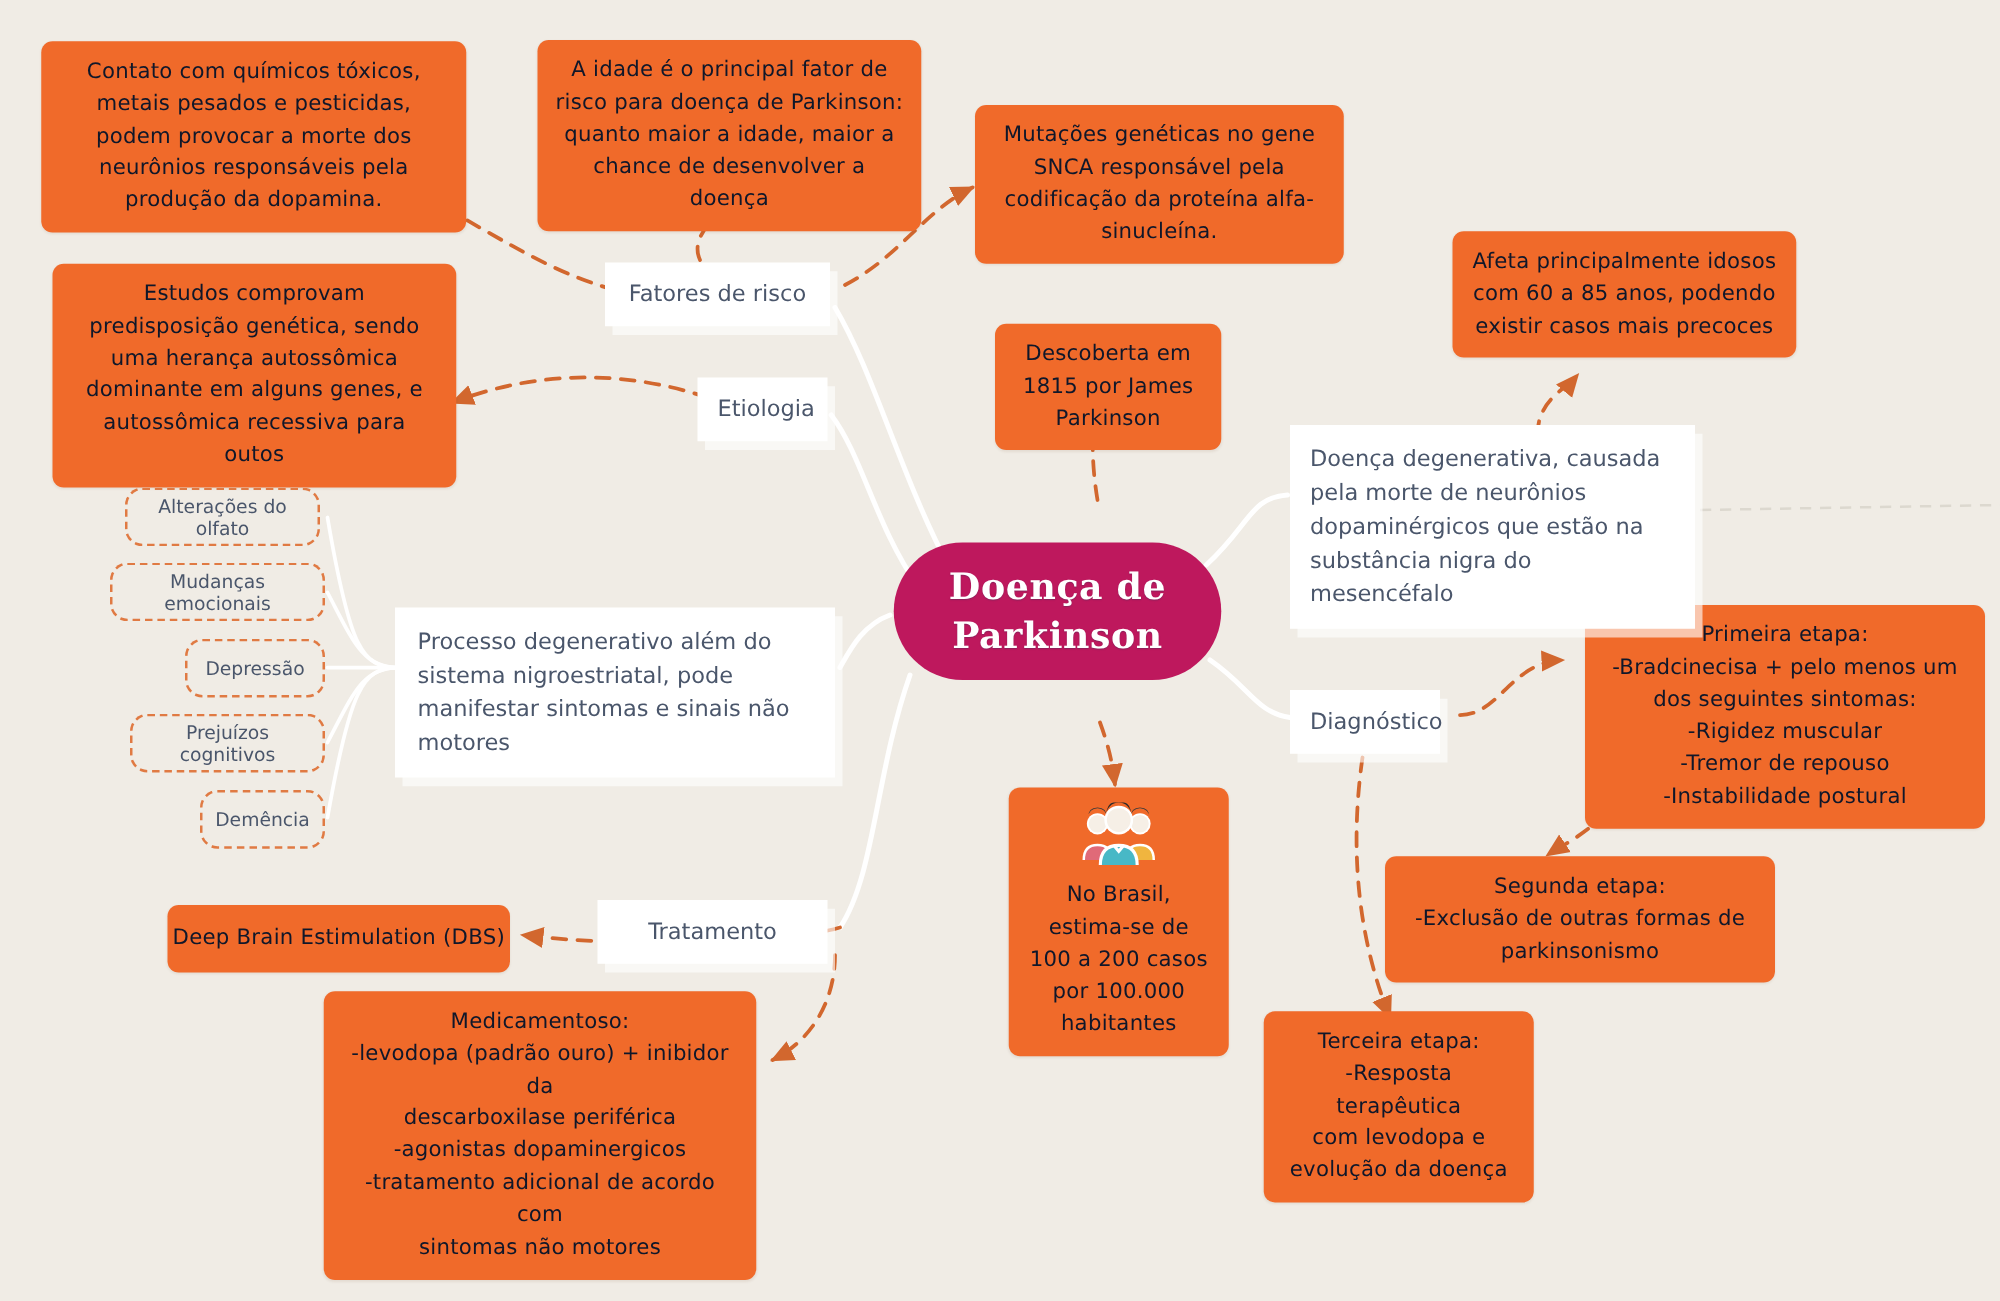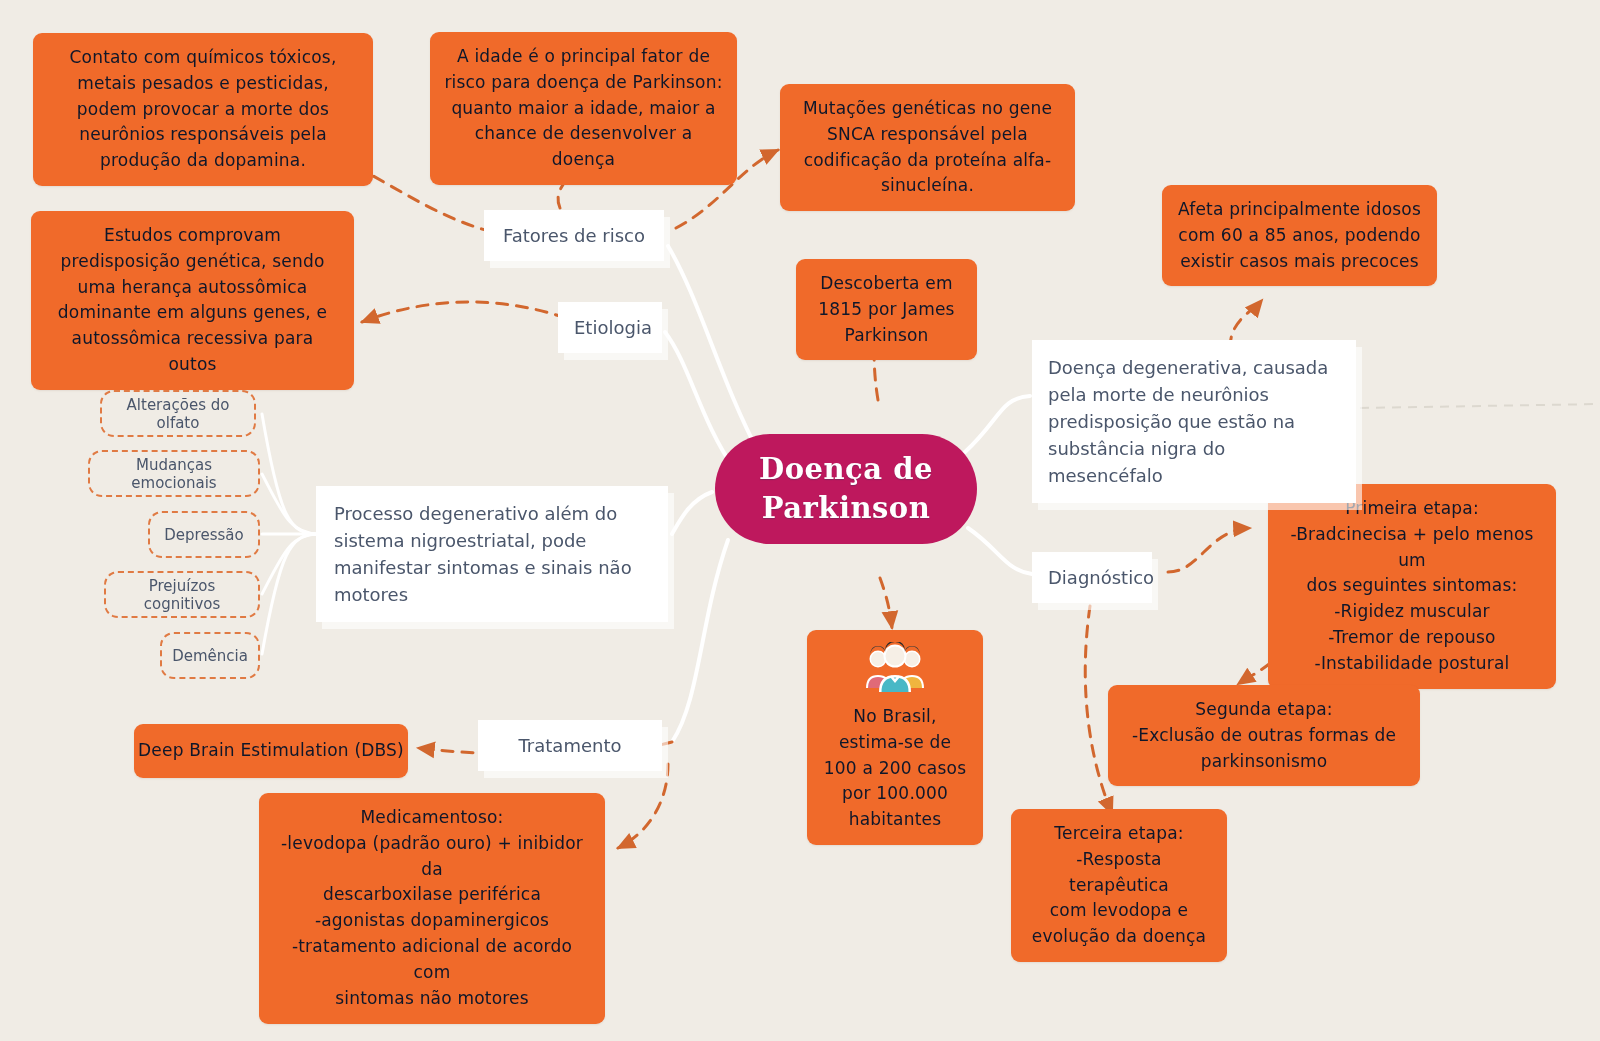--- a/index.html
+++ b/index.html
@@ -115,21 +115,21 @@
       <path d="M668,764 C668,800 650,832 618,848"></path>
     </g>
   </svg>
 
   <div class="node orange" style="left:33px;top:33px;width:340px;">Contato com químicos tóxicos, metais pesados e pesticidas, podem provocar a morte dos neurônios responsáveis pela produção da dopamina.</div>
 
   <div class="node orange" style="left:430px;top:32px;width:307px;">A idade é o principal fator de risco para doença de Parkinson: quanto maior a idade, maior a chance de desenvolver a doença</div>
 
   <div class="node orange" style="left:780px;top:84px;width:295px;">Mutações genéticas no gene SNCA responsável pela codificação da proteína alfa-sinucleína.</div>
 
-  <div class="node orange" style="left:31px;top:211px;width:323px;">Estudos comprovam predisposição genética, sendo uma herança autossômica dominante em alguns genes, e autossômica recessiva para outos</div>
+  <div class="node orange" style="left:42px;top:211px;width:323px;">Estudos comprovam predisposição genética, sendo uma herança autossômica dominante em alguns genes, e autossômica recessiva para outos</div>
 
   <div class="node orange" style="left:796px;top:259px;width:181px;">Descoberta em 1815 por James Parkinson</div>
 
   <div class="node orange" style="left:1162px;top:185px;width:275px;">Afeta principalmente idosos com 60 a 85 anos, podendo existir casos mais precoces</div>
 
   <div class="node orange" style="left:807px;top:630px;width:176px;">
     <svg class="people-icon" width="68" height="52" viewBox="0 0 68 52">
 
       <circle cx="17" cy="17" r="8.5" fill="#ffffff"></circle>
       <circle cx="17" cy="17" r="7" fill="#f6efe6"></circle>
@@ -157,21 +157,21 @@
 
   <div class="node orange" style="left:259px;top:793px;width:346px;">
     <div>Medicamentoso:</div>
     <div>-levodopa (padrão ouro) + inibidor da</div>
     <div>descarboxilase periférica</div>
     <div>-agonistas dopaminergicos</div>
     <div>-tratamento adicional de acordo com</div>
     <div>sintomas não motores</div>
   </div>
 
-  <div class="node orange" style="left:1268px;top:484px;width:288px;">
+  <div class="node orange" style="left:1268px;top:484px;width:320px;">
     <div>Primeira etapa:</div>
     <div>-Bradcinecisa + pelo menos um</div>
     <div>dos seguintes sintomas:</div>
     <div>-Rigidez muscular</div>
     <div>-Tremor de repouso</div>
     <div>-Instabilidade postural</div>
   </div>
 
   <div class="node orange" style="left:1108px;top:685px;width:312px;">
     <div>Segunda etapa:</div>
@@ -187,21 +187,21 @@
   </div>
 
   <div class="node white center" style="left:484px;top:210px;width:180px;">Fatores de risco</div>
 
   <div class="node white center" style="left:558px;top:302px;width:104px;">Etiologia</div>
 
   <div class="node white center" style="left:478px;top:720px;width:184px;">Tratamento</div>
 
   <div class="node white center" style="left:1032px;top:552px;width:120px;">Diagnóstico</div>
 
-  <div class="node white" style="left:1032px;top:340px;width:324px;padding:14px 16px;">Doença degenerativa, causada pela morte de neurônios predisposição que estão na substância nigra do mesencéfalo</div>
+  <div class="node white" style="left:1032px;top:340px;width:324px;padding:14px 16px;">Doença degenerativa, causada pela morte de neurônios dopaminérgicos que estão na substância nigra do mesencéfalo</div>
 
   <div class="node white" style="left:316px;top:486px;width:352px;padding:14px 18px;">Processo degenerativo além do sistema nigroestriatal, pode manifestar sintomas e sinais não motores</div>
 
   <div class="node central" style="left:715px;top:434px;width:262px;height:110px;">
     <span>Doença de</span>
     <span>Parkinson</span>
   </div>
 
   <div class="node dashpill" style="left:100px;top:390px;width:156px;height:47px;">Alterações do olfato</div>
 

